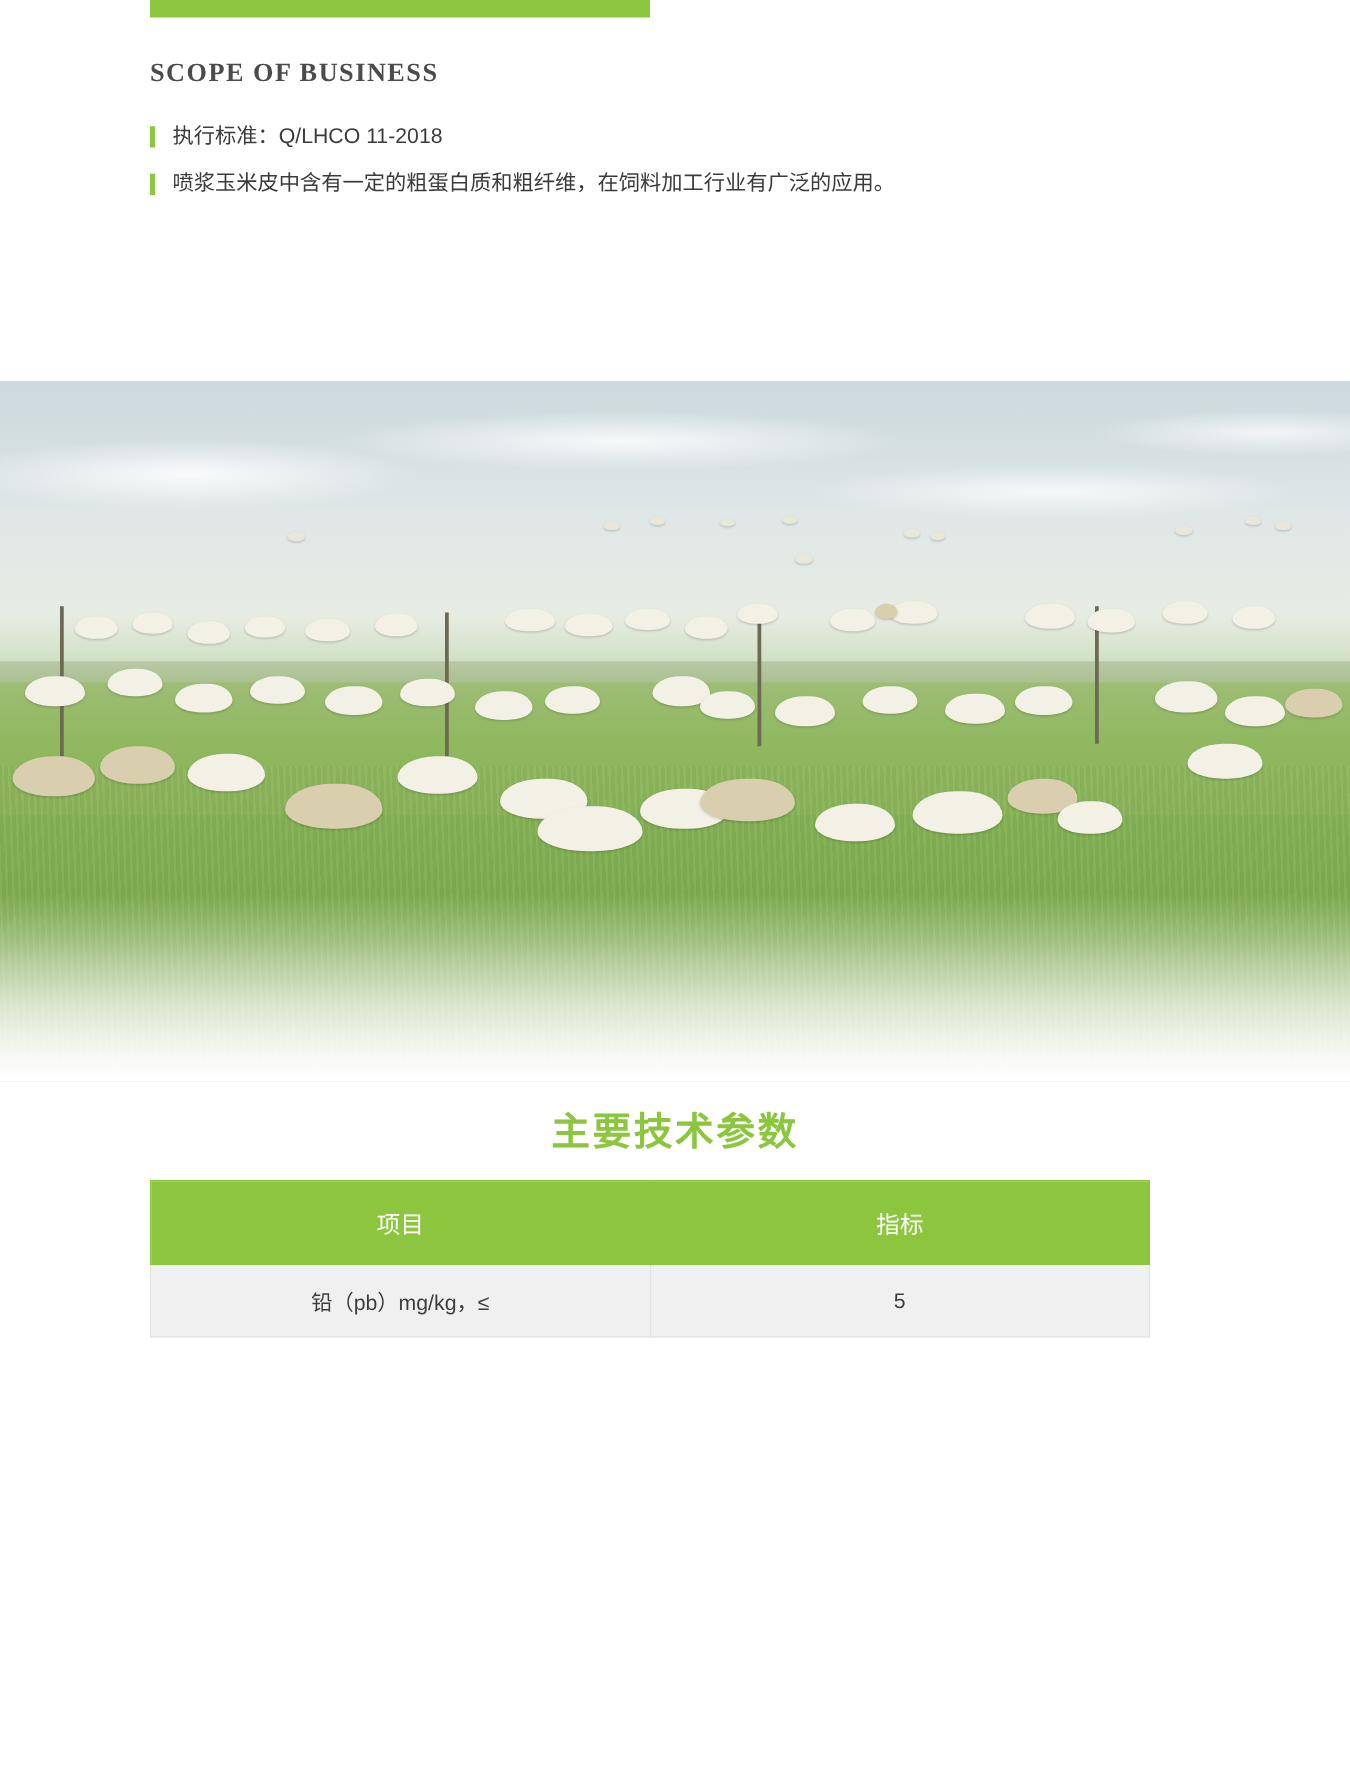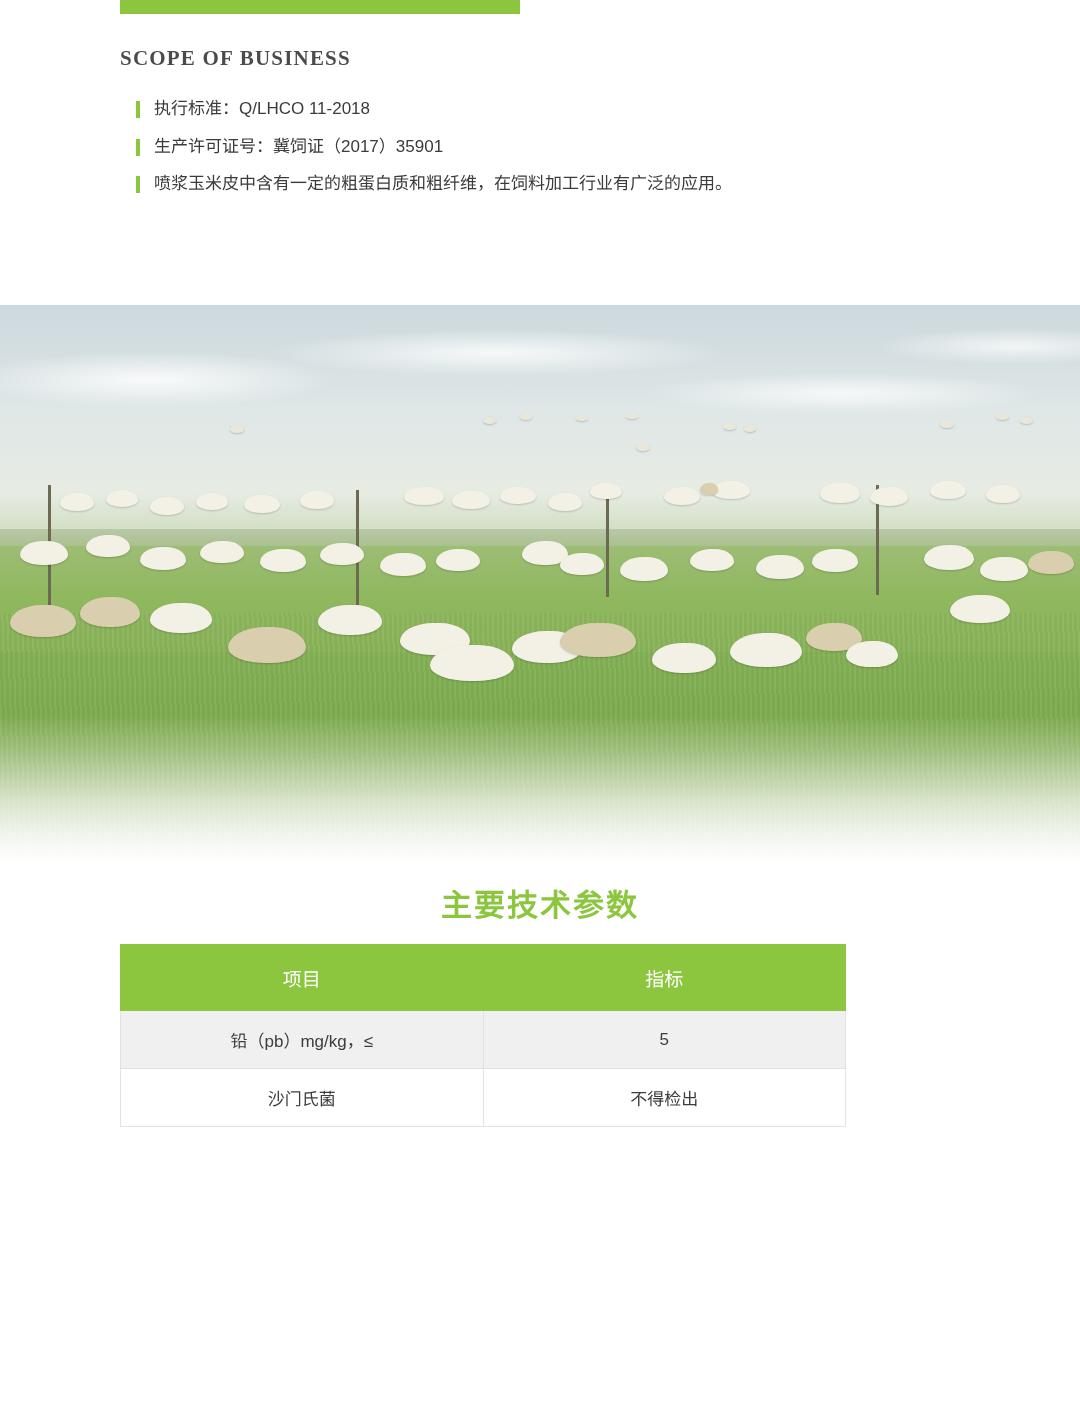--- a/index.html
+++ b/index.html
@@ -43,21 +43,21 @@
   }
   .title {
     font-size: 45px;
     font-weight: bold;
     letter-spacing: 3px;
     color: #1a1a1a;
     margin: 0 0 30px 0;
   }
 
   .bullets {
-    margin: 16px;
+    margin: 0;
     padding: 0;
     list-style: none;
   }
   .bullet {
     display: flex;
     align-items: flex-start;
     margin-bottom: 13px;
     font-size: 17px;
     color: #3b3b3b;
     line-height: 1.45;
@@ -164,21 +164,21 @@
     font-size: 31px;
     font-weight: bold;
     letter-spacing: 2px;
     color: #8cc63f;
   }
 
   .table-wrap {
     position: absolute;
     top: 944px;
     left: 120px;
-    width: 726px;
+    width: 800px;
   }
   table.params {
     width: 100%;
     border-collapse: collapse;
     font-size: 17px;
   }
   table.params thead th {
     background: #8cc63f;
     color: #ffffff;
     font-weight: normal;
@@ -206,24 +206,20 @@
 <body>
 
 <div class="top-bar"></div>
 
 <div class="header">
   <p class="eyebrow">SCOPE OF BUSINESS</p>
   <ul class="bullets">
     <li class="bullet">
       <span class="bullet-mark"></span>
       <span>执行标准：Q/LHCO 11-2018</span>
-    </li>
-    <li class="bullet">
-      <span class="bullet-mark"></span>
-      <span>生产许可证号：冀饲证（2017）35901</span>
     </li>
     <li class="bullet">
       <span class="bullet-mark"></span>
       <span>喷浆玉米皮中含有一定的粗蛋白质和粗纤维，在饲料加工行业有广泛的应用。</span>
     </li>
   </ul>
 </div>
 
 <div class="photo">
   <div class="sky"></div>
@@ -314,19 +310,15 @@
       <tr>
         <th class="col-item">项目</th>
         <th class="col-value">指标</th>
       </tr>
     </thead>
     <tbody>
       <tr>
         <td>铅（pb）mg/kg，≤</td>
         <td>5</td>
       </tr>
-      <tr>
-        <td>沙门氏菌</td>
-        <td>不得检出</td>
-      </tr>
     </tbody>
   </table>
 </div>
 
 </body></html>

